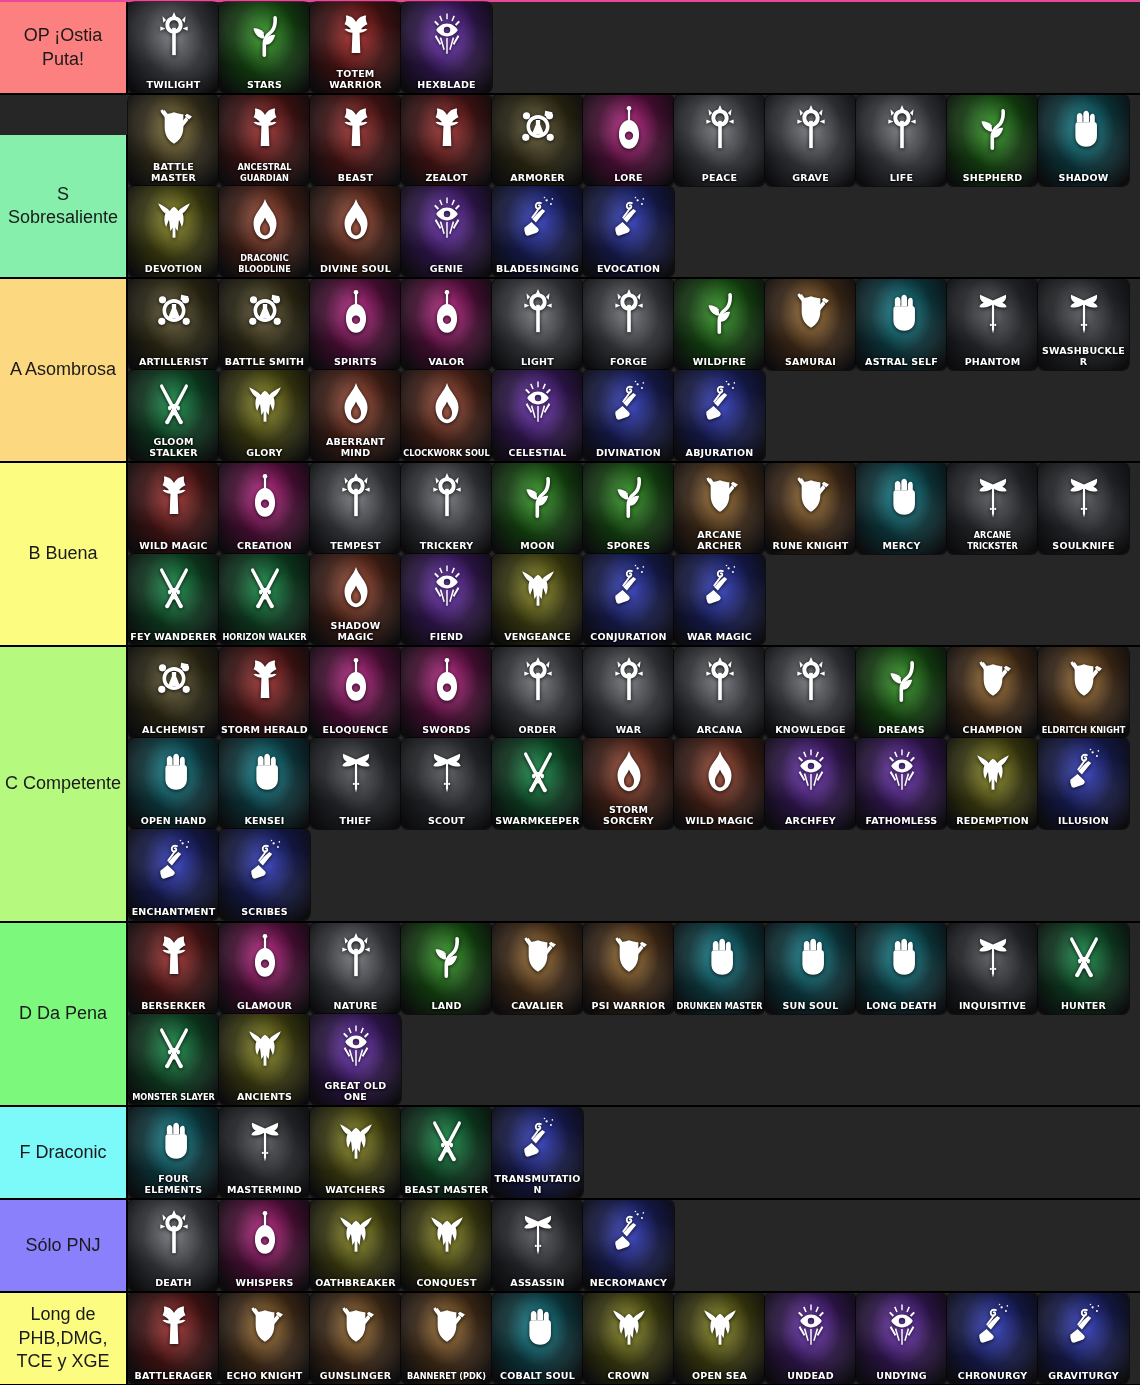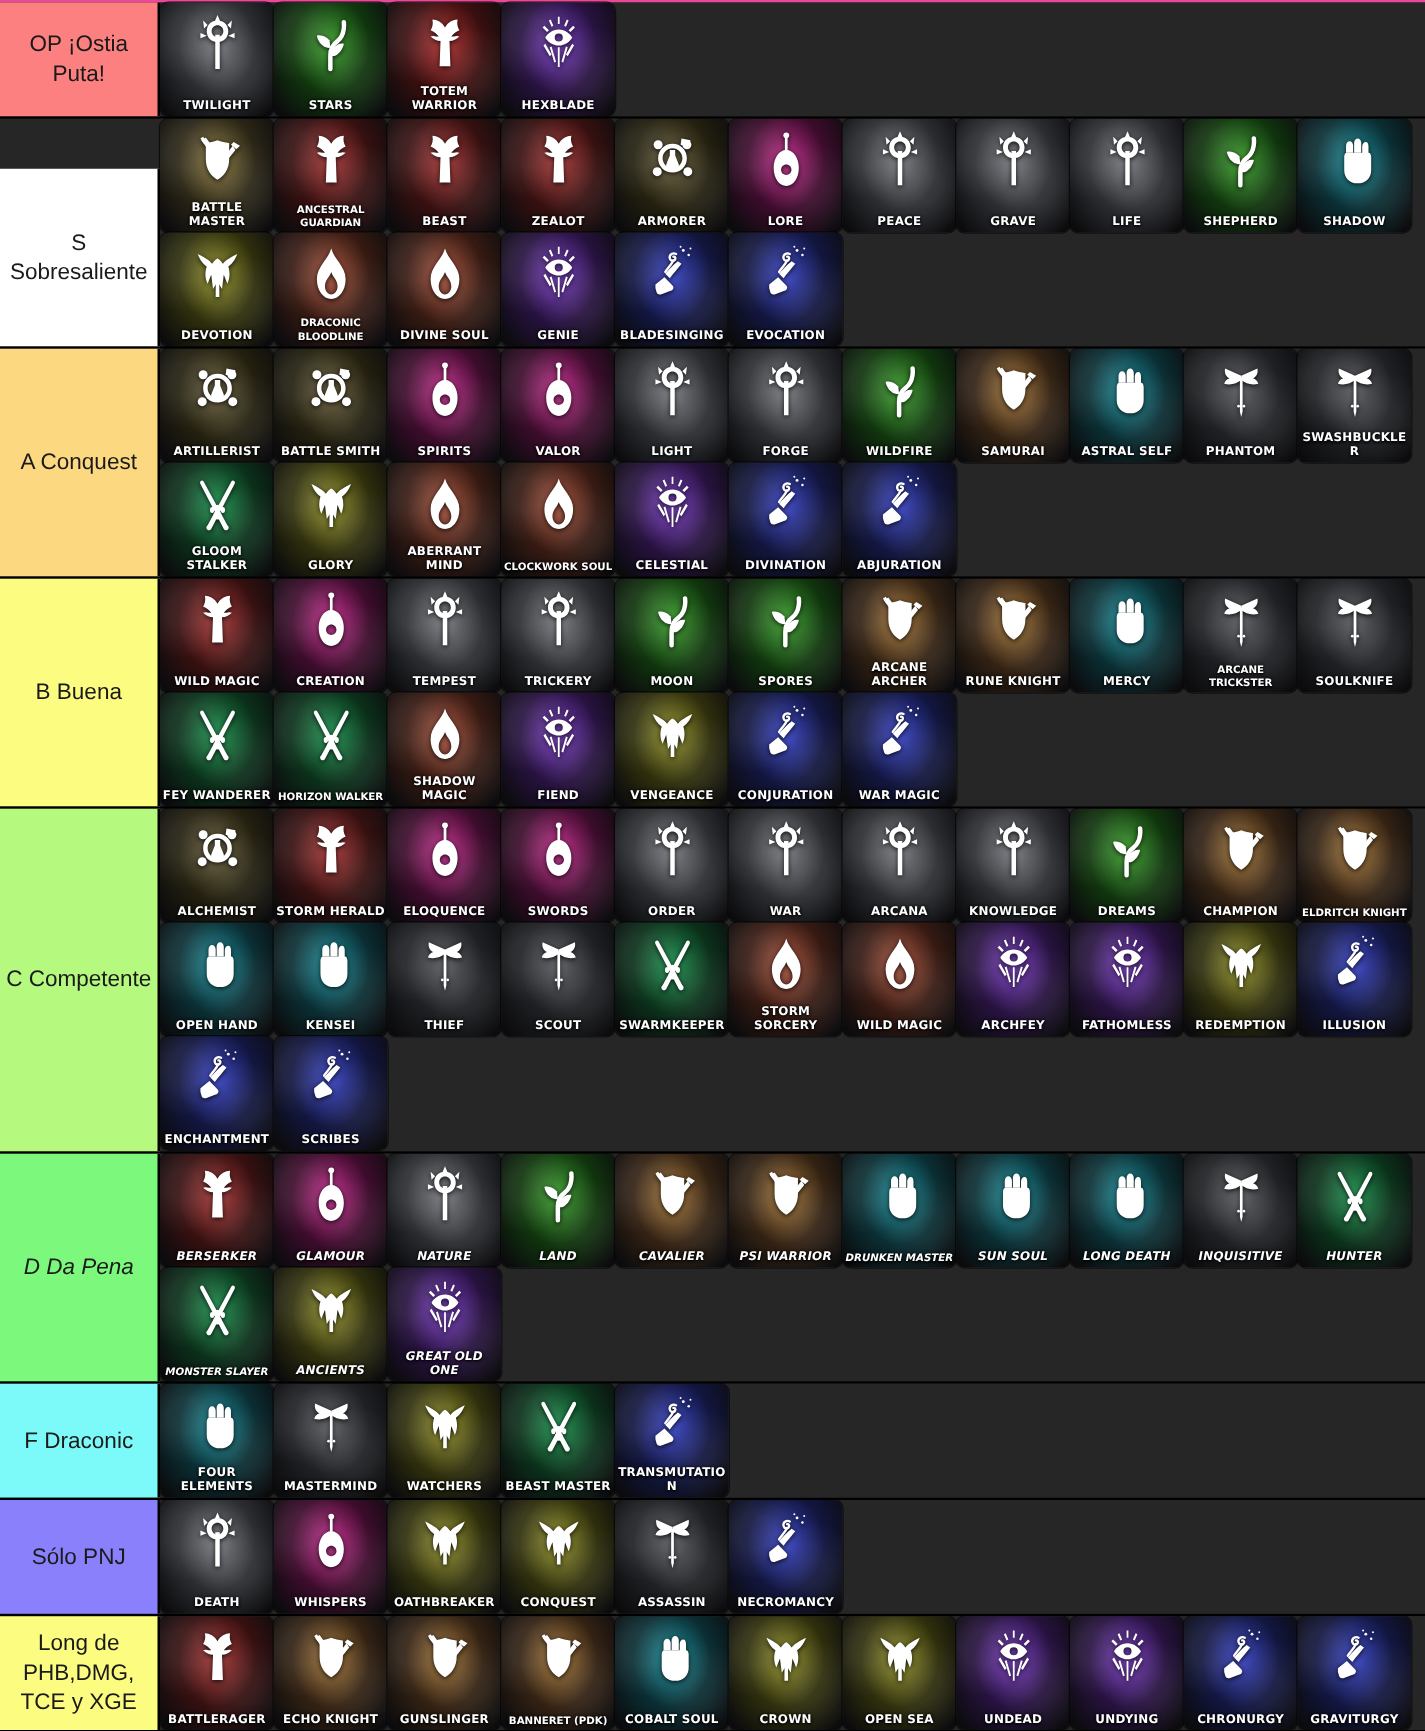--- a/index.html
+++ b/index.html
@@ -208,21 +208,21 @@
     <path d="M32 16c-7 0-13 5-15 9 2 4 8 9 15 9s13-5 15-9c-2-4-8-9-15-9zm0 4.5a4.5 4.5 0 110 9 4.5 4.5 0 010-9z"></path>
     <path d="M31 2h2v8h-2zM21 6l2-1 3 7-2 1zM41 5l2 1-3 7-2-1zM14 14l2-2 5 5-2 2zM48 12l2 2-5 5-2-2z"></path>
     <path d="M31 36h2v22h-2zM22 36l2-1 5 17-2 1zM40 35l2 1-5 17-2-1zM15 34l2-2 7 12-2 2zM47 32l2 2-7 12-2-2z"></path>
   </svg>
             </div>
             <div class="name">Hexblade</div>
           </div>
         </div>
       </div>
       <div class="tier-row" style="min-height: 184px;">
-        <div class="tier-label" style="background: #ffffff; margin-top: 40px;">S Sobresaliente</div>
+        <div class="tier-label" style="background: #86efac; margin-top: 40px;">S Sobresaliente</div>
         <div class="tier-items">
           <div class="tile">
             <div class="bg" style="--c1: #8a7a42; --c2: #2b2616;"></div>
             <div class="glyph">
               <svg viewBox="0 0 64 64" xmlns="http://www.w3.org/2000/svg">
     <path d="M14 10l5-3 22 30-4 5z" opacity="1"></path>
     <path d="M13 8l3-2 4 6-3 2z"></path>
     <path d="M50 12l-3 3 6 5 4-4z"></path>
     <path d="M49 16L27 44l3 4 22-27z"></path>
     <path d="M32 10c-6 2-11 3-13 3v18c0 12 6 19 13 23 7-4 13-11 13-23V13c-2 0-7-1-13-3z"></path>
@@ -410,21 +410,21 @@
                 <circle cx="50" cy="11" r="1.4"></circle>
                 <circle cx="41" cy="2" r="1.1"></circle>
                 <circle cx="52" cy="4" r="1.1"></circle>
   </svg>
             </div>
             <div class="name">Evocation</div>
           </div>
         </div>
       </div>
       <div class="tier-row" style="min-height: 184px;">
-        <div class="tier-label" style="background: rgb(252, 217, 128);">A Conquest</div>
+        <div class="tier-label" style="background: rgb(252, 217, 128);">A Asombrosa</div>
         <div class="tier-items">
           <div class="tile">
             <div class="bg" style="--c1: #6b6140; --c2: #23200f;"></div>
             <div class="glyph">
               <svg viewBox="0 0 64 64" xmlns="http://www.w3.org/2000/svg">
     <path d="M32 14c-9 0-16 7-16 16s7 16 16 16 16-7 16-16-7-16-16-16zm0 5c6 0 11 5 11 11s-5 11-11 11-11-5-11-11 5-11 11-11z"></path>
     <path d="M29 21h6v6l4 10c.7 2-.7 4-2.8 4h-8.4c-2.1 0-3.5-2-2.8-4l4-10z"></path>
     <circle cx="16" cy="15" r="5"></circle>
                 <circle cx="16" cy="15" r="2" fill="#000"></circle>
     <circle cx="48" cy="15" r="5"></circle>
@@ -1165,21 +1165,21 @@
     <circle cx="44" cy="6" r="1.6"></circle>
                 <circle cx="50" cy="11" r="1.4"></circle>
                 <circle cx="41" cy="2" r="1.1"></circle>
                 <circle cx="52" cy="4" r="1.1"></circle>
   </svg>
             </div>
             <div class="name">Scribes</div>
           </div>
         </div>
       </div>
-      <div class="tier-row" style="min-height: 184px; font-style: italic;">
+      <div class="tier-row" style="min-height: 184px;">
         <div class="tier-label" style="background: rgb(124, 249, 124);">D  Da Pena</div>
         <div class="tier-items">
           <div class="tile">
             <div class="bg" style="--c1: #a83a3a; --c2: #361010;"></div>
             <div class="glyph">
               <svg viewBox="0 0 64 64" xmlns="http://www.w3.org/2000/svg">
     <path d="M32 14c-3-6-9-9-14-9 1 5 0 9-2 12 4 2 7 4 9 7h-3c-2-1-4-1-6 0 3 3 7 5 11 5l-1 28h12l-1-28c4 0 8-2 11-5-2-1-4-1-6 0h-3c2-3 5-5 9-7-2-3-3-7-2-12-5 0-11 3-14 9z"></path>
   </svg>
             </div>
             <div class="name">Berserker</div>

